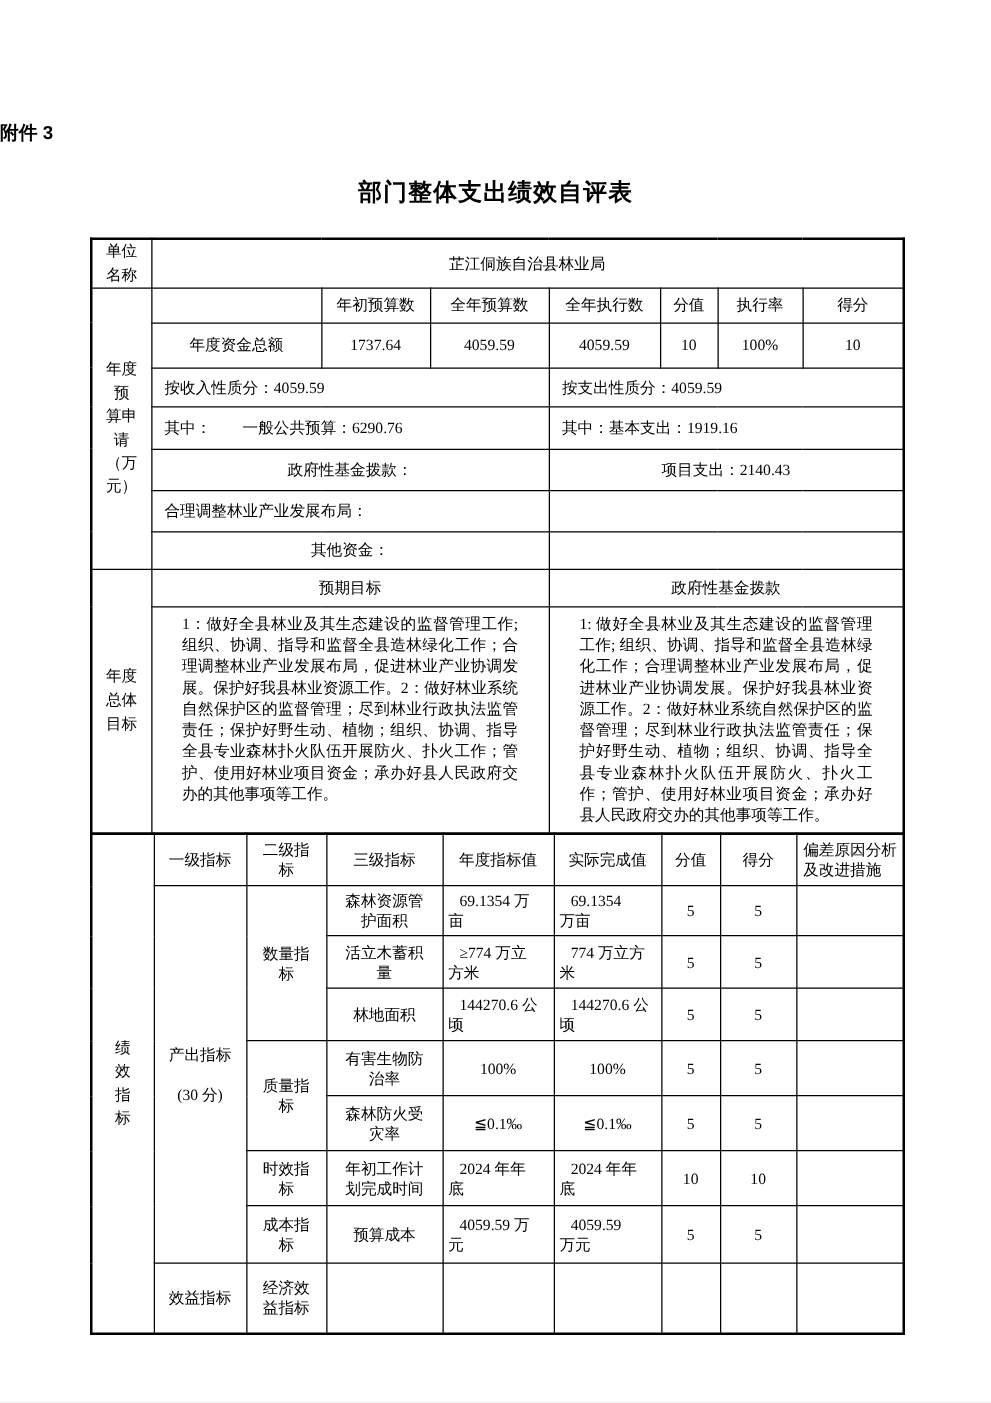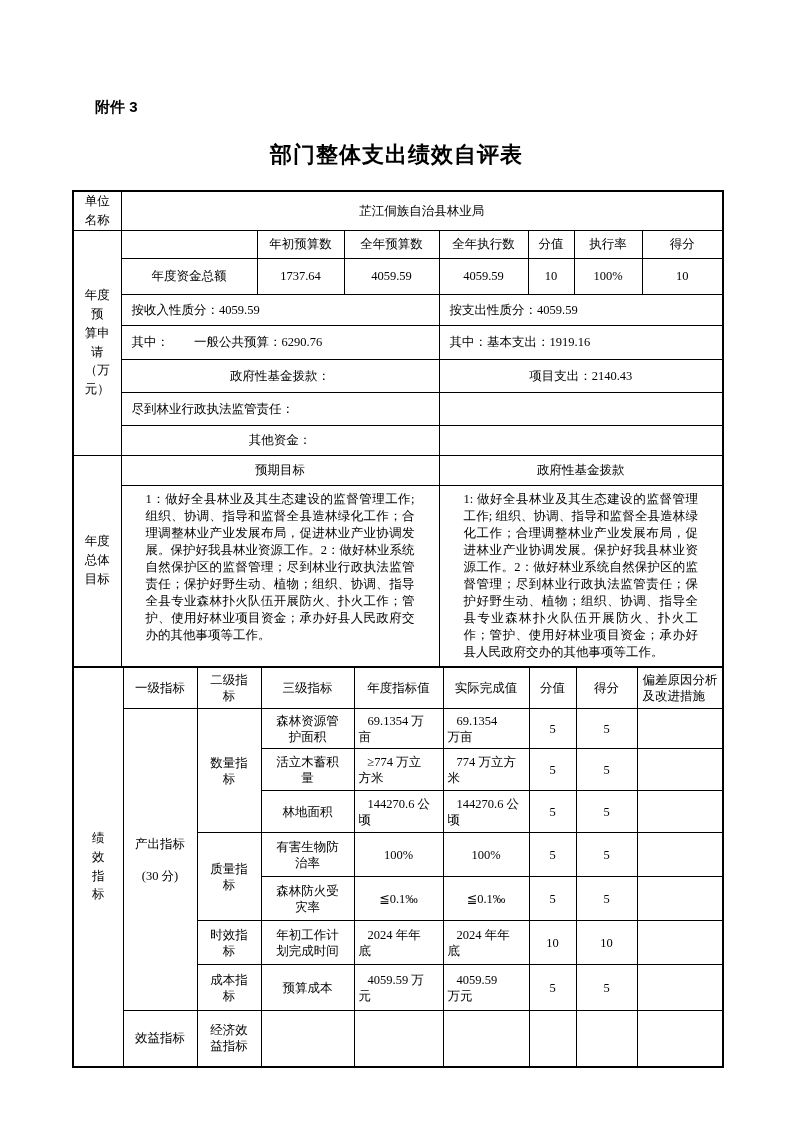--- a/index.html
+++ b/index.html
@@ -2,25 +2,25 @@
 <html><head>
 <meta charset="utf-8">
 <style>
   html,body{margin:0;padding:0;background:#e8e8e8;}
   .page{
     width:793px;height:1122px;background:#ffffff;margin:0 auto;
     font-family:"Liberation Serif","DejaVu Serif",serif;color:#000;
     position:relative;box-sizing:border-box;padding-top:98px;
   }
   .attachment{
-    margin-left:95px;font-size:15px;font-weight:bold;
+    font-size:15px;font-weight:bold;
     font-family:"Liberation Sans","DejaVu Sans",sans-serif;line-height:18px;
   }
   .title{
-    margin:24px 0 0 0;text-align:center;font-size:22px;font-weight:bold;
+    margin:24px 0 0 0;text-align:center;font-size:19px;font-weight:bold;
     letter-spacing:1px;line-height:30px;
   }
   table.tbl{
     width:650px;margin-left:72px;border-collapse:collapse;table-layout:fixed;
     border:2px solid #000;
   }
   table.ind{margin-top:-2px;}
   td{
     border:1px solid #000;font-size:12.5px;line-height:1.28;
     text-align:center;vertical-align:middle;padding:2px 3px;
@@ -93,21 +93,21 @@
     </tr>
     <tr style="height:34px">
       <td colspan="3" class="left">其中：　　一般公共预算：6290.76</td>
       <td colspan="4" class="left">其中：基本支出：1919.16</td>
     </tr>
     <tr style="height:33px">
       <td colspan="3">政府性基金拨款：</td>
       <td colspan="4">项目支出：2140.43</td>
     </tr>
     <tr style="height:33px">
-      <td colspan="3" class="left">尽到林业行政执法监管责任：</td>
+      <td colspan="3" class="left">合理调整林业产业发展布局：</td>
       <td colspan="4"></td>
     </tr>
     <tr style="height:30px">
       <td colspan="3">其他资金：</td>
       <td colspan="4"></td>
     </tr>
     <tr style="height:30px">
       <td rowspan="2" class="vlabel">年度
 总体
 目标</td>

